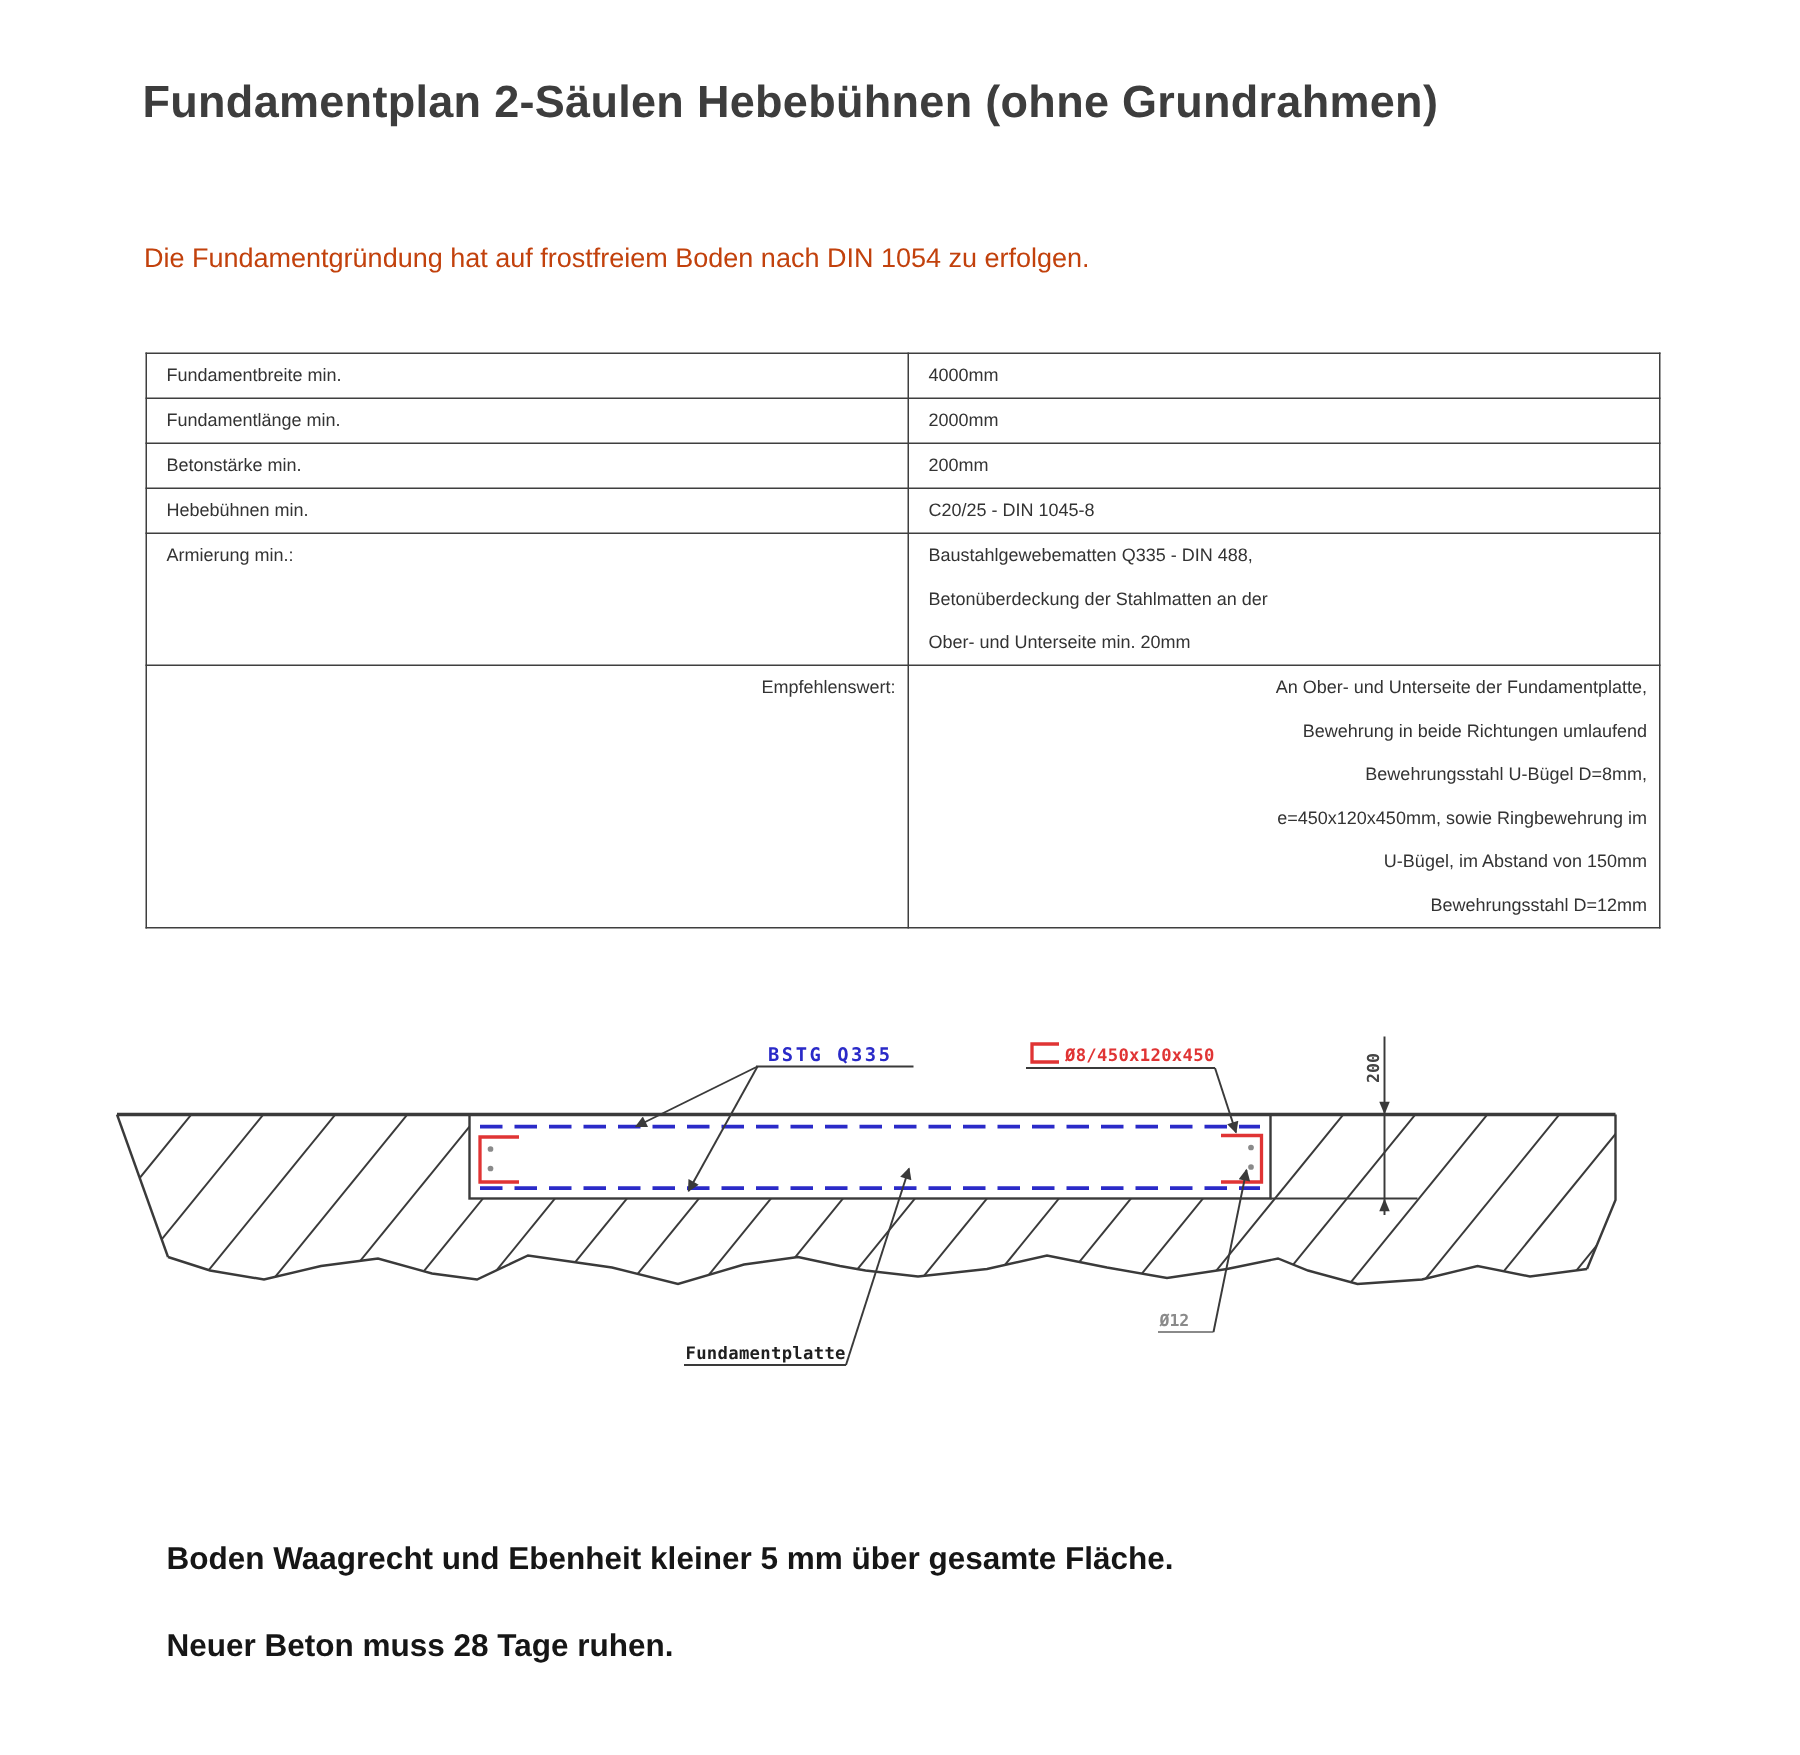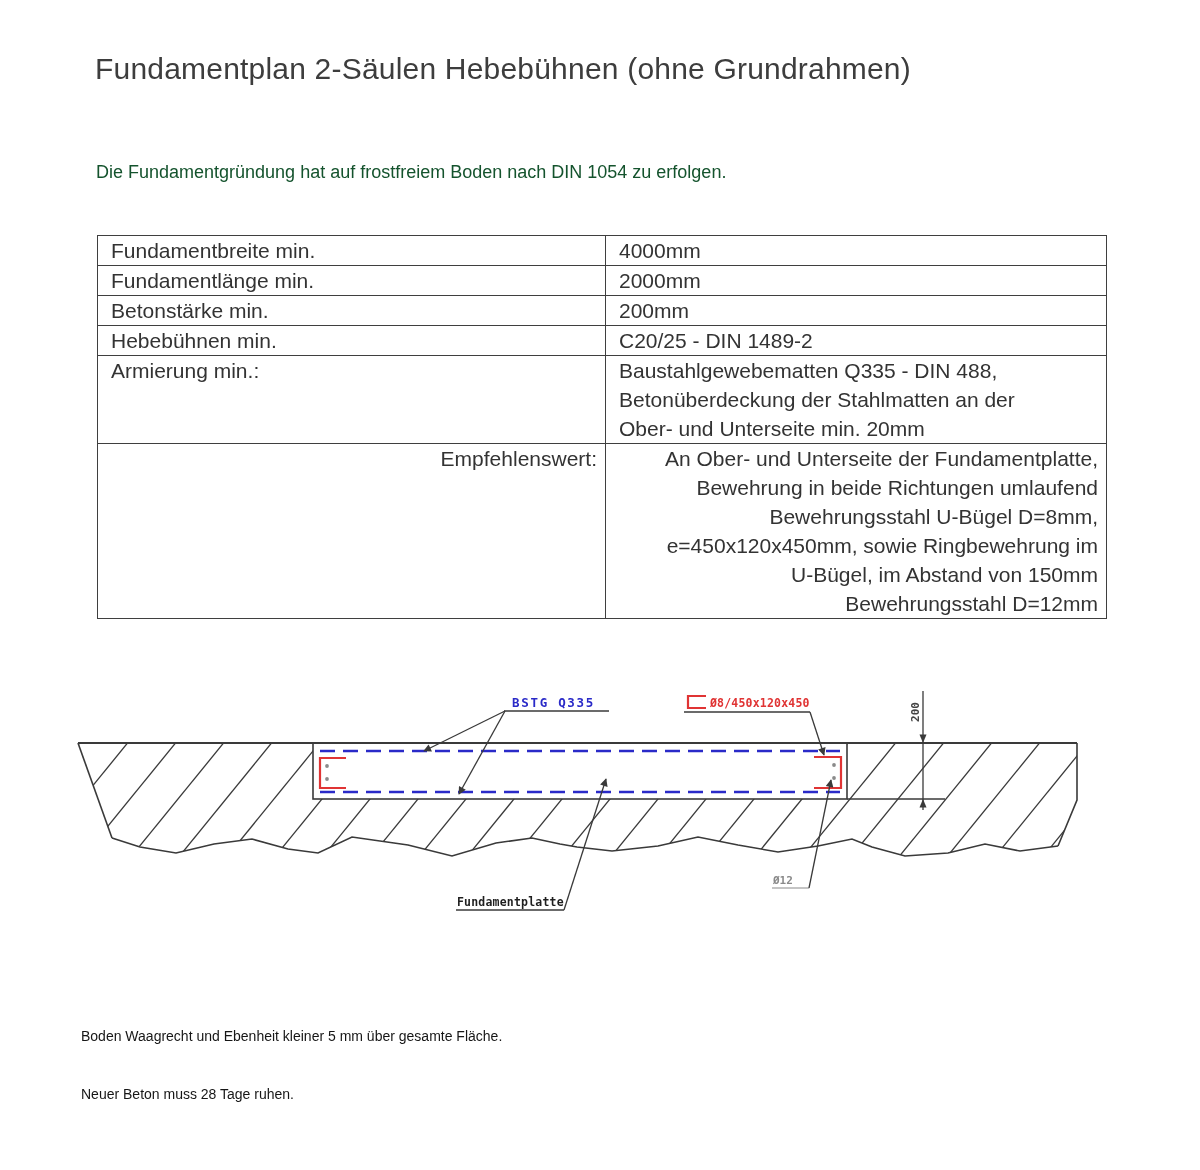--- a/index.html
+++ b/index.html
@@ -1,31 +1,31 @@
 <!DOCTYPE html>
 <html><head>
 <meta charset="utf-8">
 <style>
   html,body{margin:0;padding:0;background:#fff;}
   .page{position:relative;width:1200px;height:1170px;background:#fff;overflow:hidden;
         font-family:"Liberation Sans",sans-serif;color:#3a3a3a;}
-  .title{position:absolute;left:95px;top:52px;margin:0;font-size:30px;font-weight:400;
+  .title{position:absolute;left:95px;top:52px;margin:0;font-size:30px;font-weight:700;
          letter-spacing:.2px;color:#3d3d3d;white-space:nowrap;}
   .intro{position:absolute;left:96px;top:162px;margin:0;font-size:18px;font-weight:500;
-         color:#14532d;white-space:nowrap;text-align:right;}
+         color:#c2410c;white-space:nowrap;text-align:right;}
   table.spec{position:absolute;left:97px;top:235px;width:965px;border-collapse:collapse;
          table-layout:fixed;}
   table.spec td{border:1.5px solid #3f3f3f;vertical-align:top;padding:0 8px 0 13px;
-         font-size:21px;line-height:29px;color:#333;white-space:pre-line;}
+         font-size:12px;line-height:29px;color:#333;white-space:pre-line;}
   td.c1{width:486px;}
   td.c2{width:479px;margin-top:28px;}
   tr.r1 td,tr.r2 td,tr.r3 td,tr.r4 td{height:29px;}
   tr.r5 td{height:87px;}
   tr.r6 td{height:174px;text-align:right;}
-  .note{position:absolute;left:81px;margin:0;font-size:14px;font-weight:400;color:#161616;
+  .note{position:absolute;left:111px;margin:0;font-size:21px;font-weight:700;color:#161616;
         white-space:nowrap;}
   .note1{top:1028px;}
   .note2{top:1086px;}
   svg.drawing{position:absolute;left:0;top:670px;}
   .cadtext{font-family:"DejaVu Sans Mono",monospace;font-weight:bold;}
 </style>
 </head>
 <body>
 
 <div class="page">
@@ -43,21 +43,21 @@
       <tr class="r2">
         <td class="c1">Fundamentlänge min.</td>
         <td class="c2">2000mm</td>
       </tr>
       <tr class="r3">
         <td class="c1">Betonstärke min.</td>
         <td class="c2">200mm</td>
       </tr>
       <tr class="r4">
         <td class="c1">Hebebühnen min.</td>
-        <td class="c2">C20/25 - DIN 1489-2</td>
+        <td class="c2">C20/25 - DIN 1045-8</td>
       </tr>
       <tr class="r5">
         <td class="c1">Armierung min.:</td>
         <td class="c2">Baustahlgewebematten Q335 - DIN 488,
 Betonüberdeckung der Stahlmatten an der
 Ober- und Unterseite min. 20mm</td>
       </tr>
       <tr class="r6">
         <td class="c1">Empfehlenswert:</td>
         <td class="c2">An Ober- und Unterseite der Fundamentplatte,

